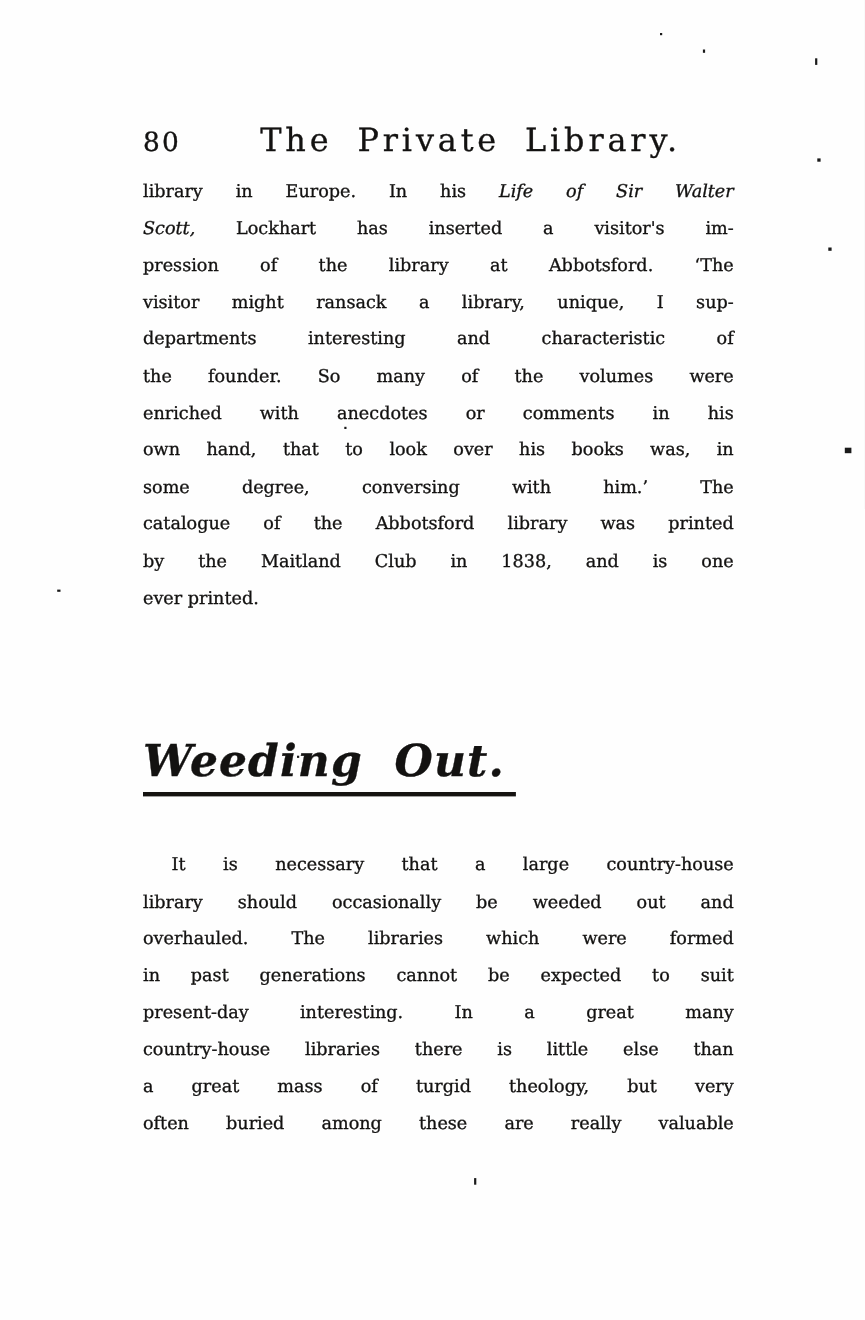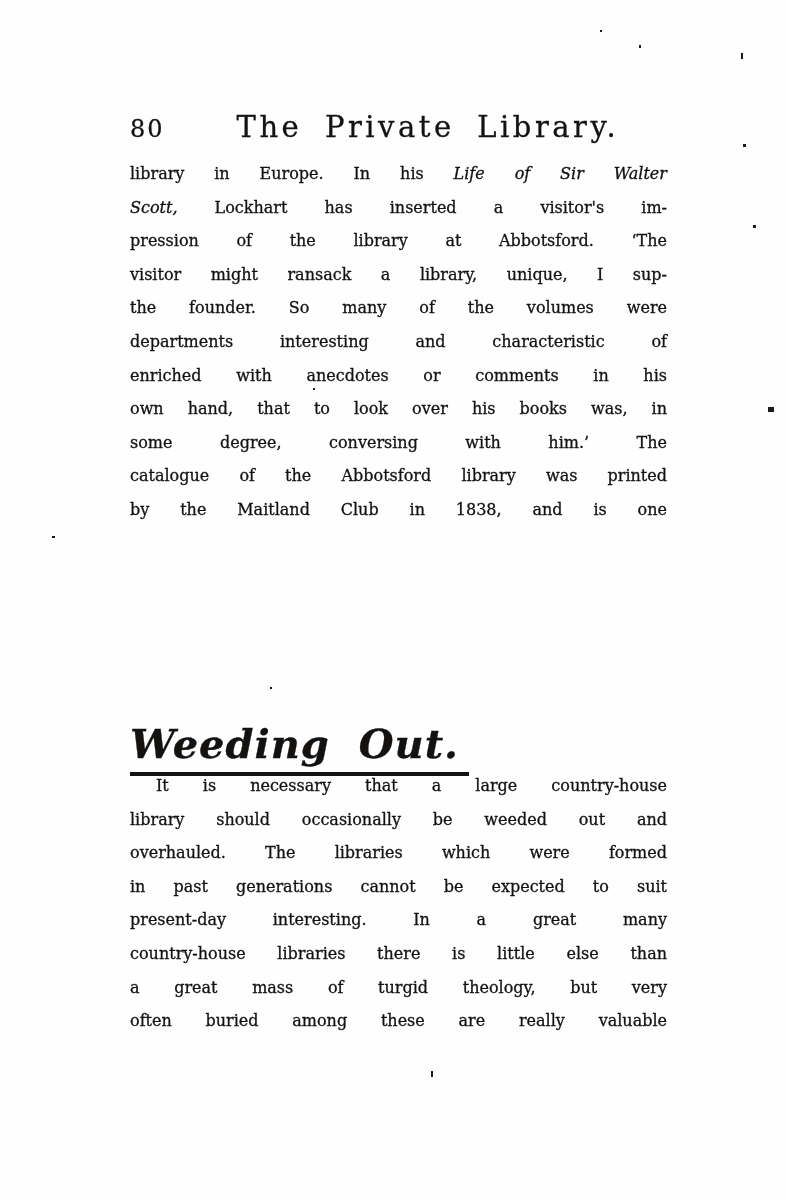--- a/index.html
+++ b/index.html
@@ -41,21 +41,21 @@
     text-align:justify;
     text-align-last:justify;
     text-justify:inter-word;
     height:33.6px;
     overflow:visible;
   }
   .line.last{text-align-last:left;}
   .line.indent{padding-left:26px;}
   .it{font-style:italic;}
   .section-heading-wrap{
-    position:absolute;top:720px;left:130px;
+    position:absolute;top:668px;left:130px;
   }
   .section-heading{
     display:inline-block;
     font-style:italic;
     font-weight:bold;
     font-size:40px;
     line-height:48px;
     word-spacing:14px;
     padding:0 10px 4px 0;
     border-bottom:4px solid #151311;
@@ -81,27 +81,28 @@
   <div class="running-header">
     <span class="page-number">80</span>
     <span class="running-title">The Private Library.</span>
   </div>
 
   <div class="para para1">
       <div class="line"><span>library in Europe. In his </span><span class="it">Life of Sir Walter</span></div>
       <div class="line"><span class="it">Scott,</span><span> Lockhart has inserted a visitor's im-</span></div>
       <div class="line"><span>pression of the library at Abbotsford. ‘The</span></div>
       <div class="line"><span>visitor might ransack a library, unique, I sup-</span></div>
+      <div class="line"><span>departments interesting and characteristic of</span></div>
       <div class="line"><span>the founder. So many of the volumes were</span></div>
-      <div class="line"><span>departments interesting and characteristic of</span></div>
       <div class="line"><span>enriched with anecdotes or comments in his</span></div>
       <div class="line"><span>own hand, that to look over his books was, in</span></div>
       <div class="line"><span>some degree, conversing with him.’ The</span></div>
       <div class="line"><span>catalogue of the Abbotsford library was printed</span></div>
       <div class="line"><span>by the Maitland Club in 1838, and is one</span></div>
+      <div class="line last"><span>ever printed.</span></div>
     </div>
 
   <div class="section-heading-wrap">
     <span class="section-heading">Weeding Out.</span>
   </div>
 
   <div class="para para2">
       <div class="line indent"><span>It is necessary that a large country-house</span></div>
       <div class="line"><span>library should occasionally be weeded out and</span></div>
       <div class="line"><span>overhauled. The libraries which were formed</span></div>

